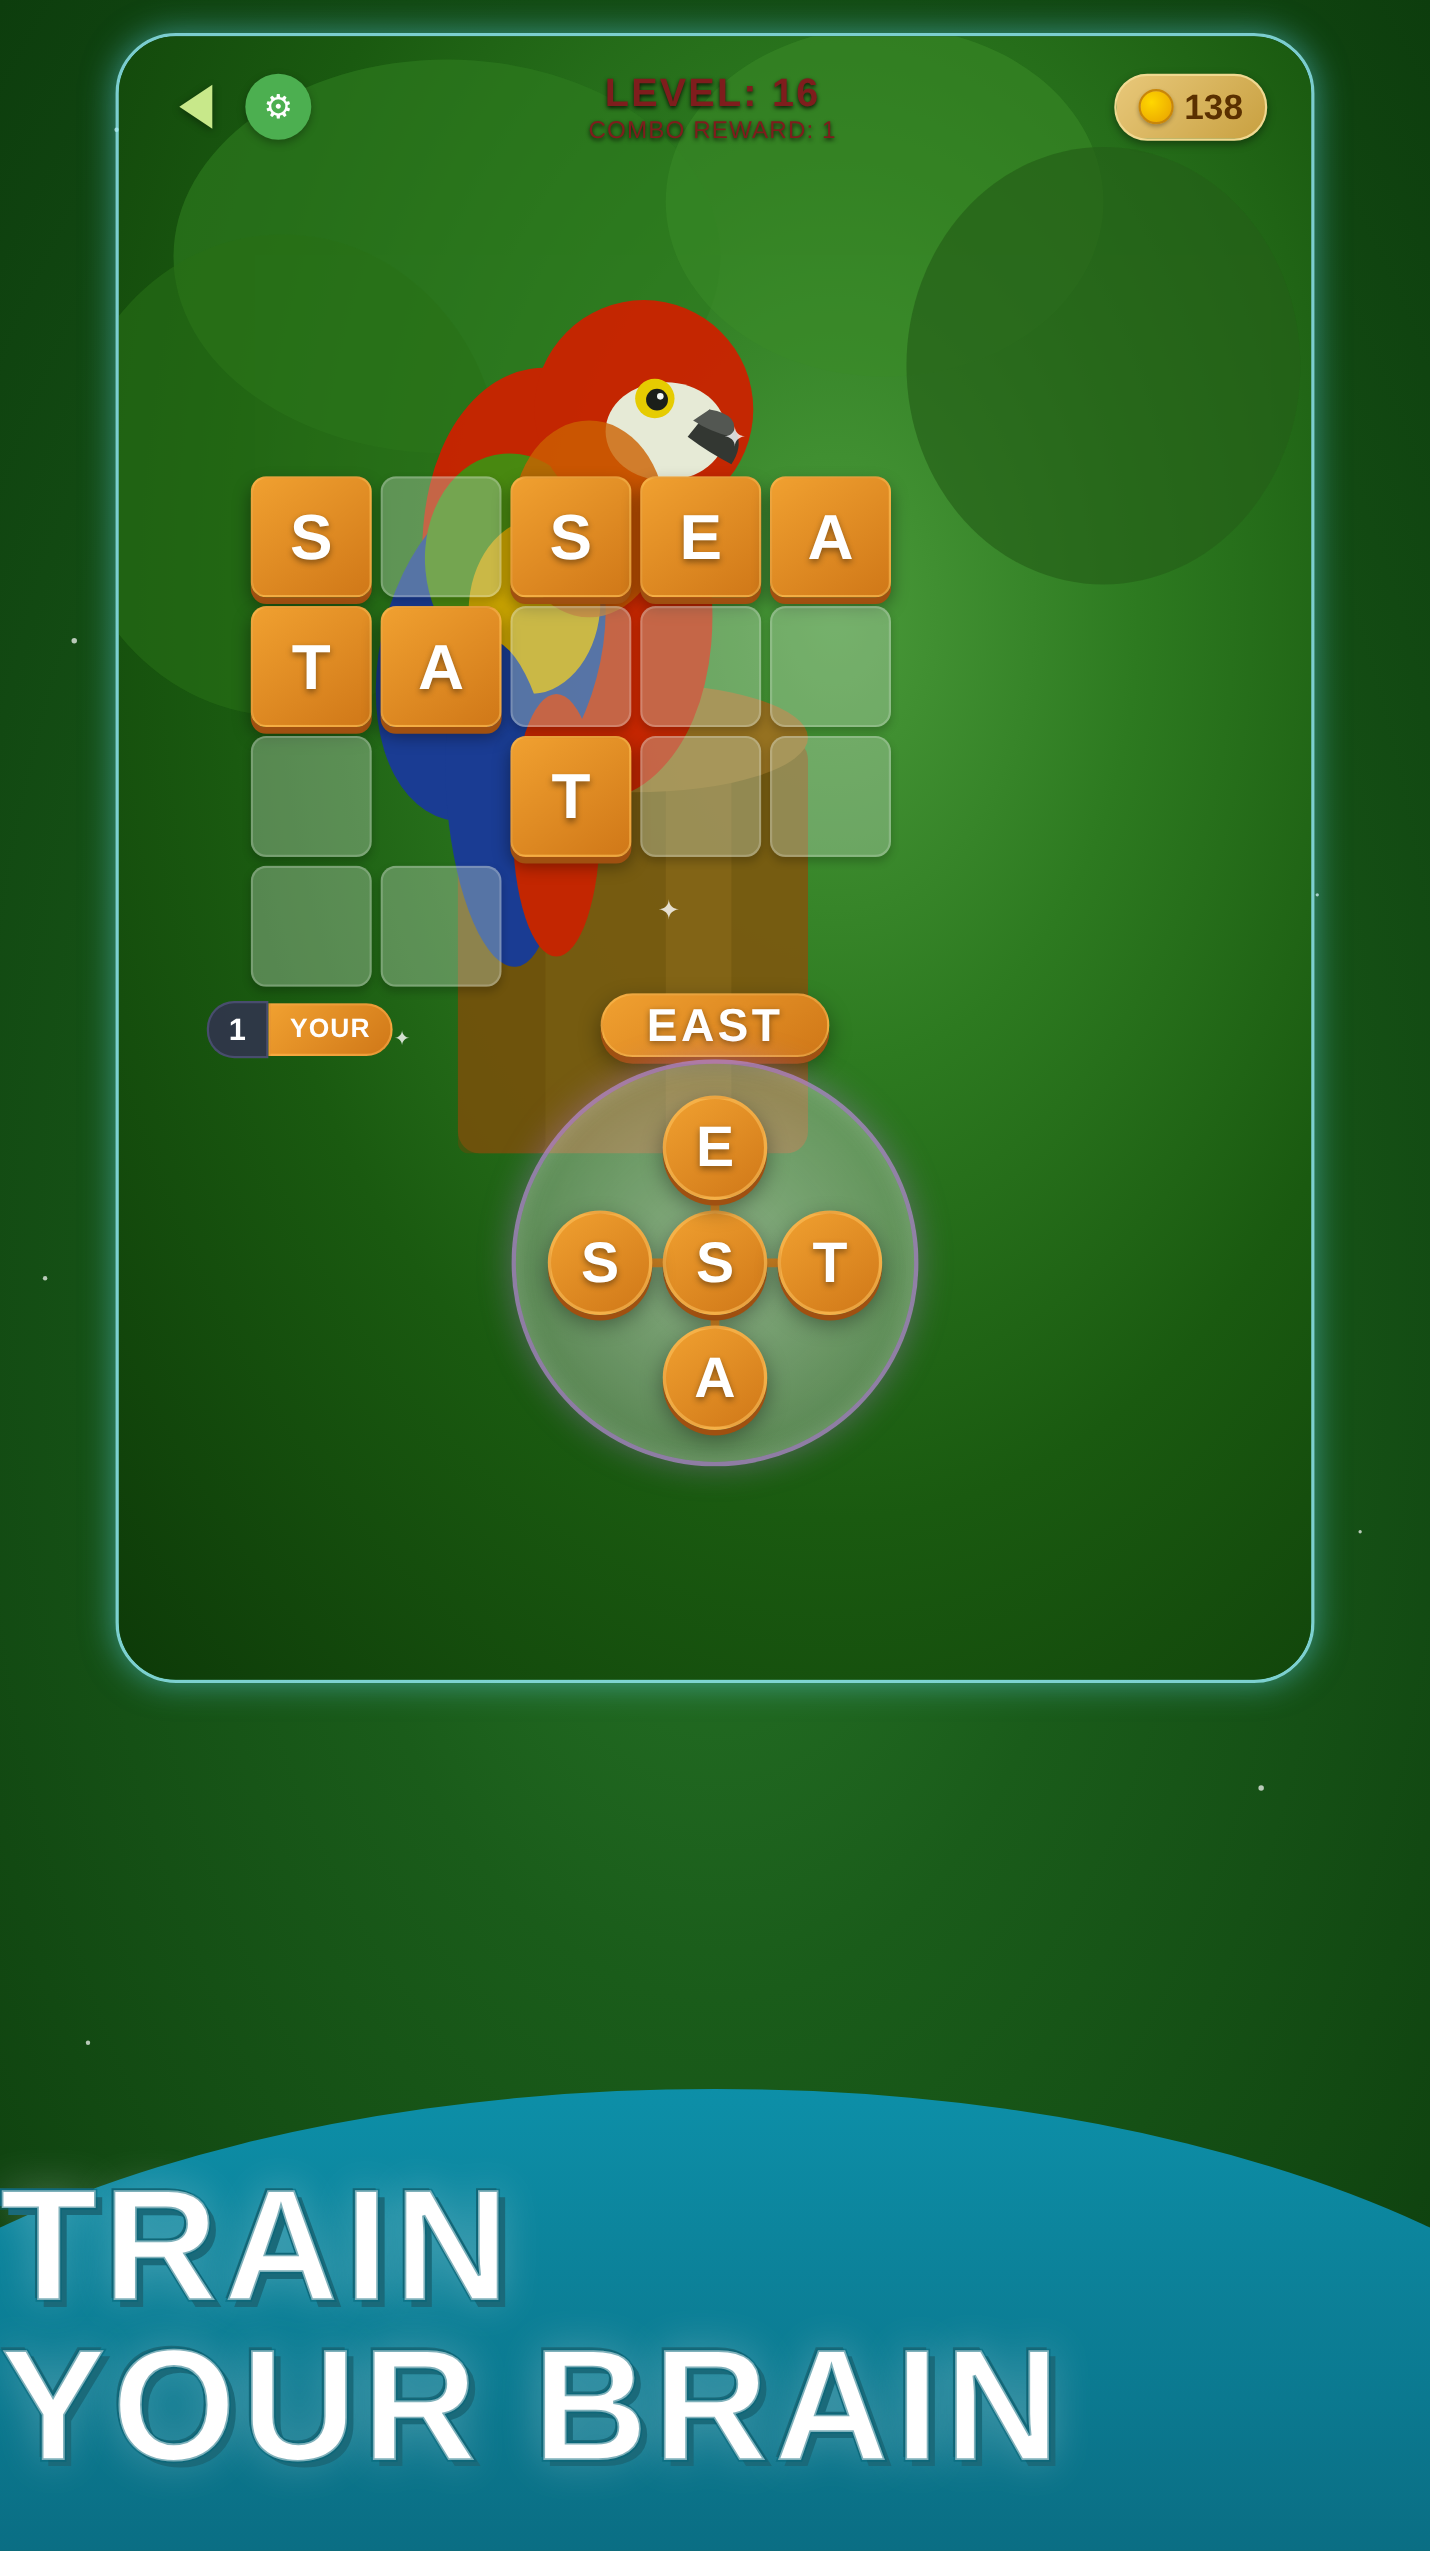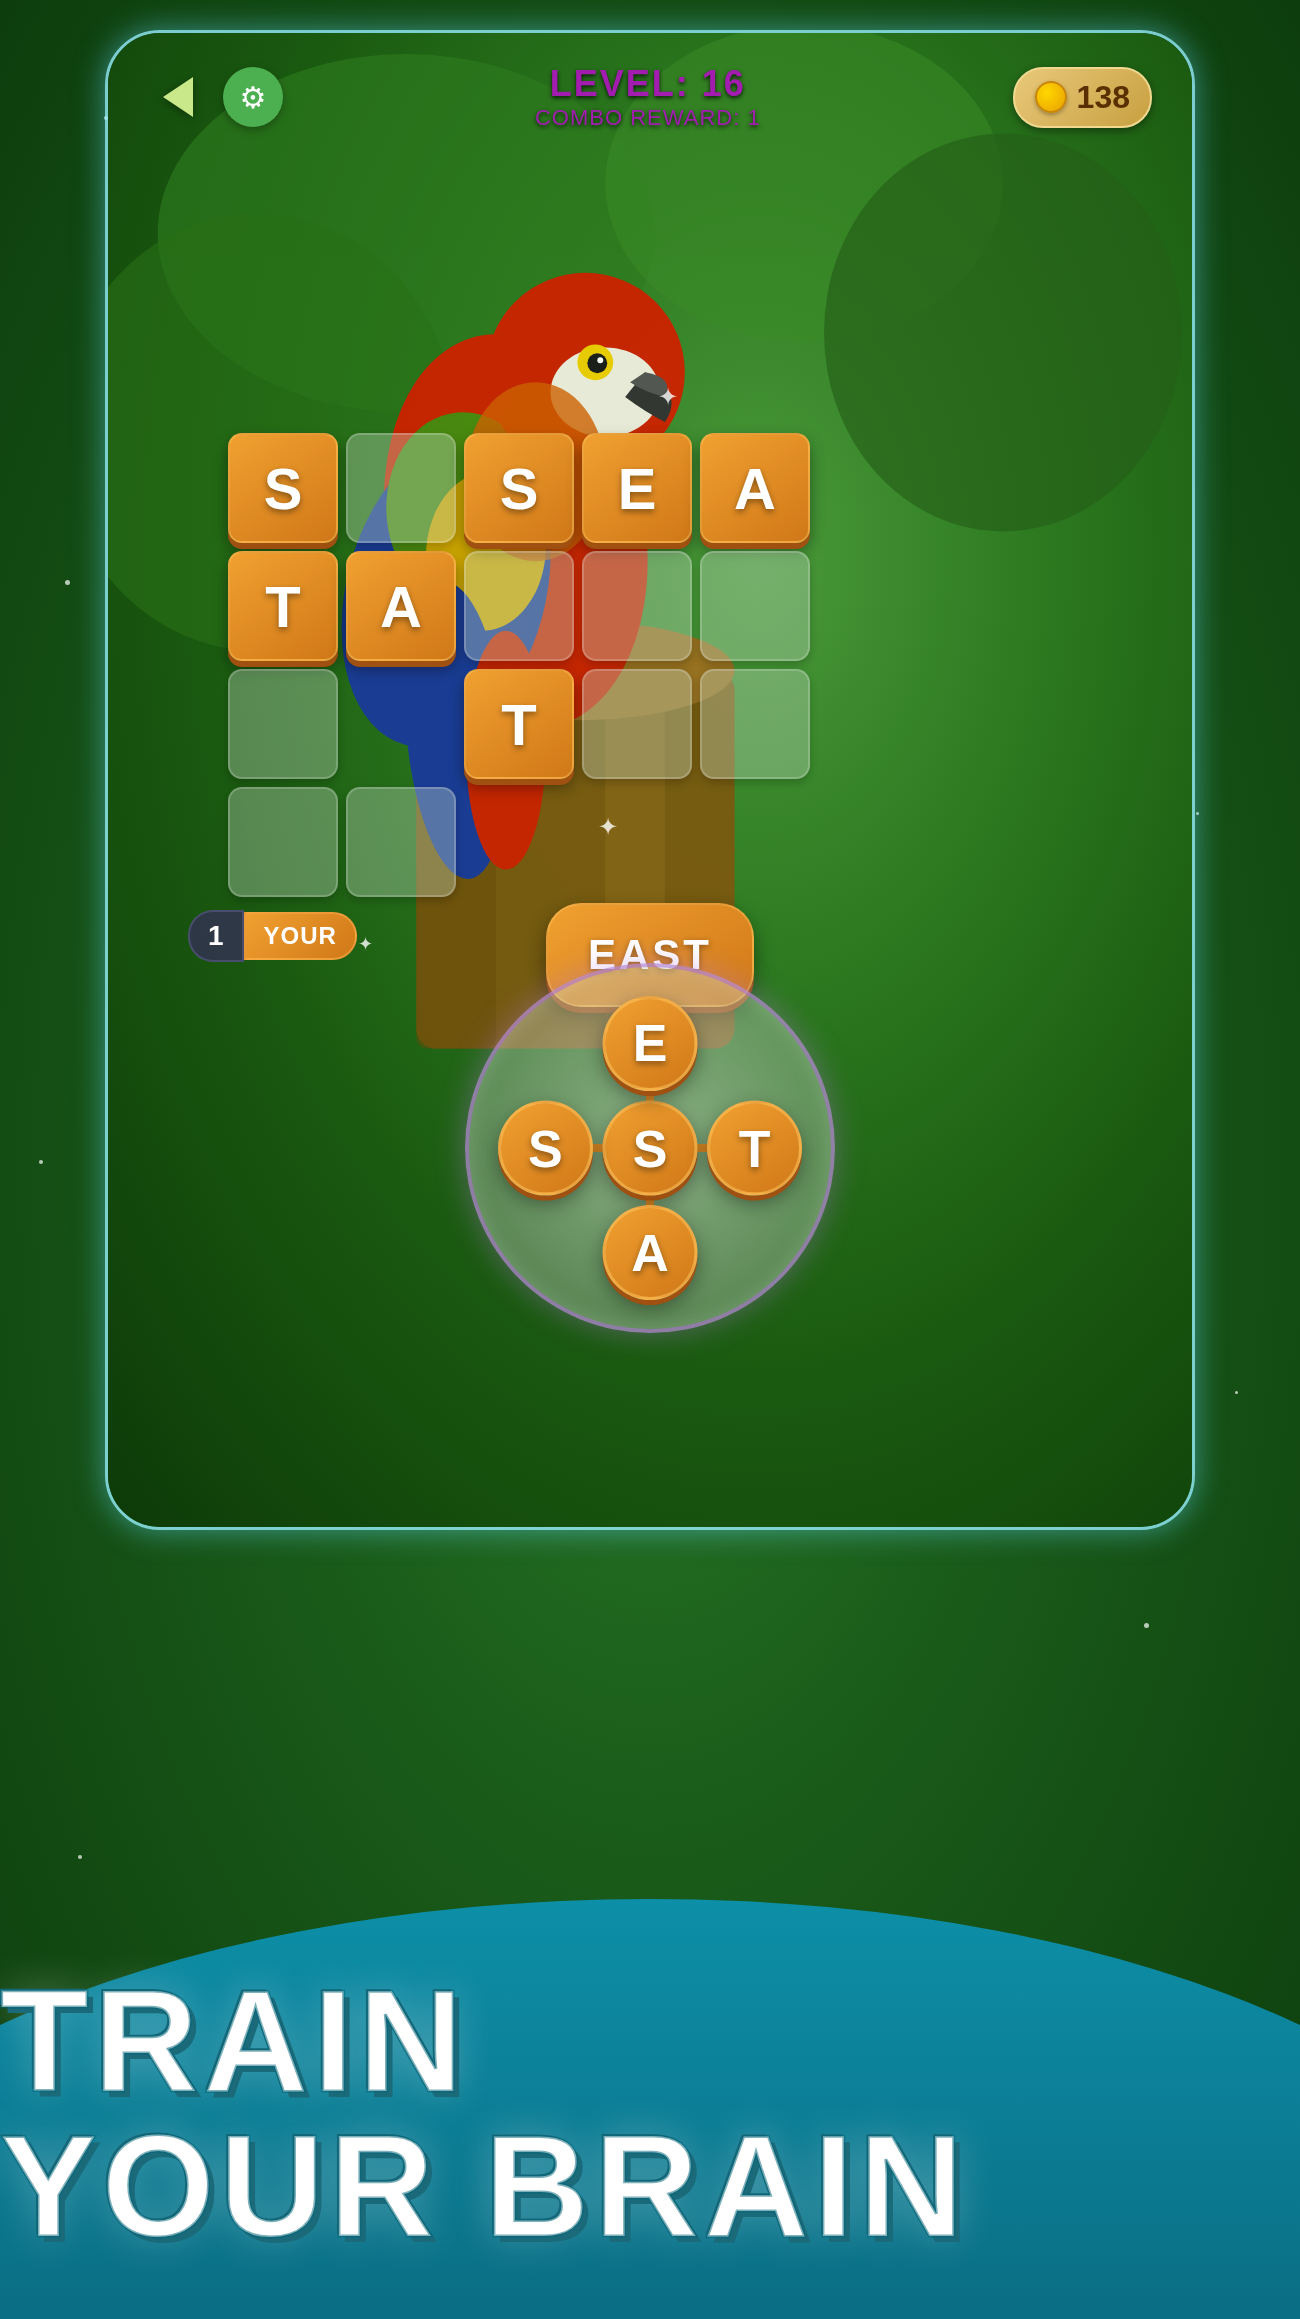--- a/index.html
+++ b/index.html
@@ -108,21 +108,21 @@
       box-shadow: 0 3px 8px rgba(0,0,0,0.3);
     }
 
     .gear-icon {
       font-size: 30px;
       color: white;
     }
 
     .header-center {
       text-align: center;
-      color: #a21caf;
+      color: #7f1d1d;
       text-shadow: 0 2px 4px rgba(0,0,0,0.8);
     }
 
     .level-text {
       font-size: 36px;
       font-weight: 900;
       letter-spacing: 2px;
     }
 
     .combo-reward-text {
@@ -203,21 +203,21 @@
       position: absolute;
       top: 870px;
       left: 50%;
       transform: translateX(-50%);
       z-index: 15;
     }
 
     .word-badge {
       background: linear-gradient(145deg, #f0a030, #d07818);
       border-radius: 35px;
-      padding: 26px 40px;
+      padding: 3px 40px;
       box-shadow: 0 6px 0 #a05010, 0 8px 20px rgba(0,0,0,0.4);
       border: 2px solid rgba(255,200,100,0.4);
     }
 
     .word-text {
       font-size: 42px;
       font-weight: 900;
       color: white;
       text-shadow: 0 2px 6px rgba(0,0,0,0.4);
       letter-spacing: 3px;

